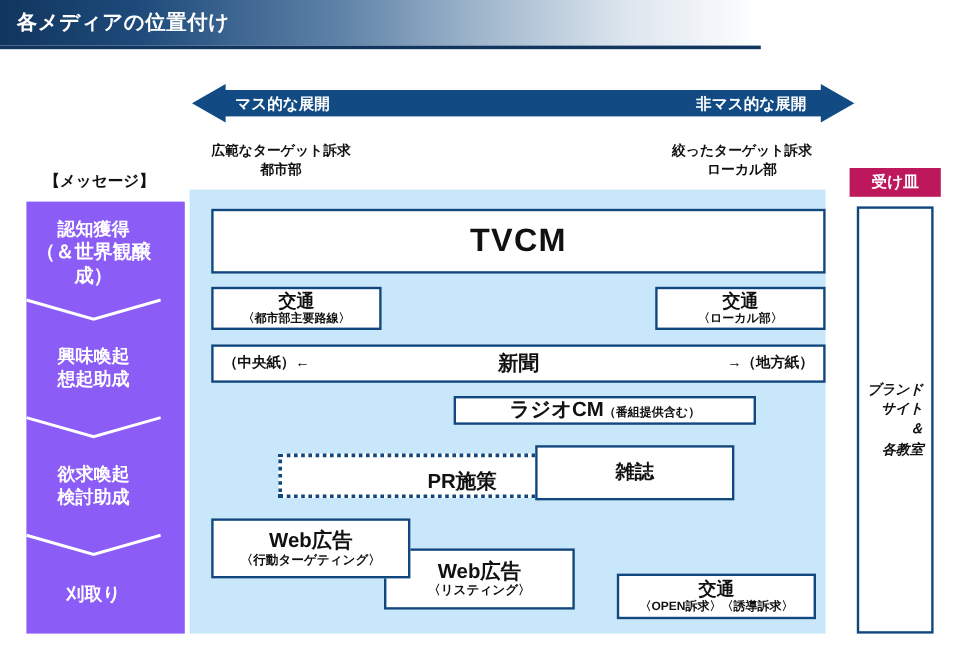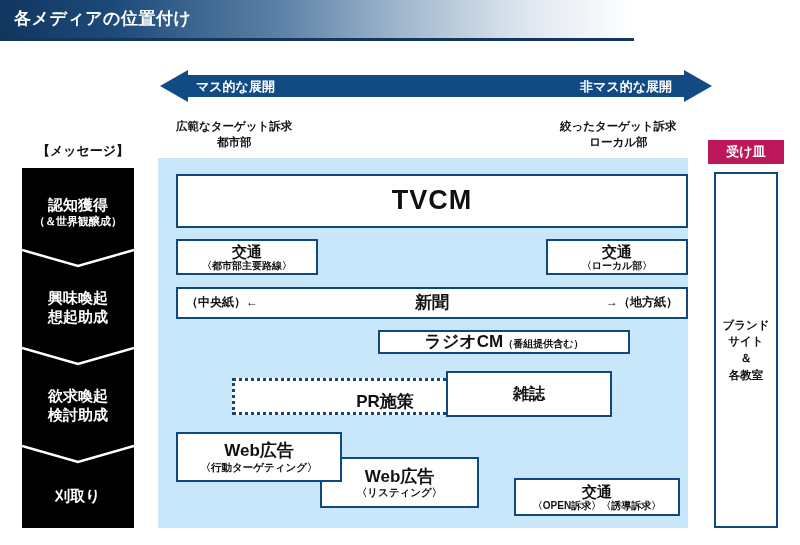--- a/index.html
+++ b/index.html
@@ -47,29 +47,30 @@
   }
   #axis-sub-left{left:176px;top:119px;}
   #axis-sub-right{left:560px;top:119px;}
   
   #message-caption{
     position:absolute;left:28px;top:142px;width:110px;text-align:center;
     font-size:13px;font-weight:bold;color:#111111;
   }
   #funnel{
     position:absolute;left:22px;top:168px;width:112px;height:360px;
-    background:#000000;
+    background:#8b5cf6;
+    padding-left:20px;
   }
   .funnel-stage{
     position:absolute;left:0;width:112px;
     display:flex;flex-direction:column;align-items:center;justify-content:center;
     color:#ffffff;font-weight:bold;text-align:center;line-height:1.25;
   }
   .funnel-stage .main{font-size:15px;}
-  .funnel-stage .sub{font-size:11px;}
+  .funnel-stage .sub{font-size:16px;}
   .funnel-div{
     position:absolute;left:0;width:112px;height:22px;pointer-events:none;
   }
   .funnel-div svg{display:block;}
   
   #panel{
     position:absolute;left:158px;top:158px;width:530px;height:370px;
     background:#c8e7fb;
   }
   
@@ -122,21 +123,21 @@
     position:absolute;left:708px;top:140px;width:76px;height:24px;
     background:#be185d;color:#ffffff;font-size:13px;font-weight:bold;
     display:flex;align-items:center;justify-content:center;
   }
   #receiver-box{
     position:absolute;left:714px;top:172px;width:64px;height:356px;
     background:#ffffff;border:2.5px solid #11477f;box-sizing:border-box;
     display:flex;align-items:center;justify-content:center;
   }
   #receiver-text{
-    font-size:11.5px;font-weight:bold;color:#111111;text-align:center;line-height:1.45;
+    font-size:11.5px;font-weight:bold;color:#111111;text-align:right;line-height:1.45;font-style:italic;
   }
 </style>
 </head>
 <body>
 
 <div id="title-bar">
   <div id="title-text">各メディアの位置付け</div>
 </div>
 
 <div id="axis-arrow">

